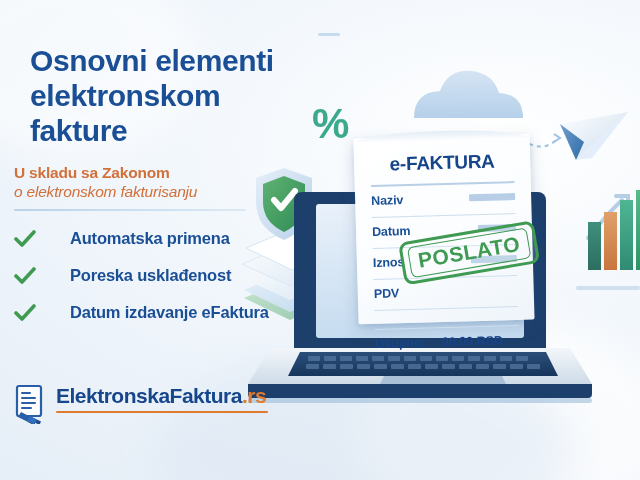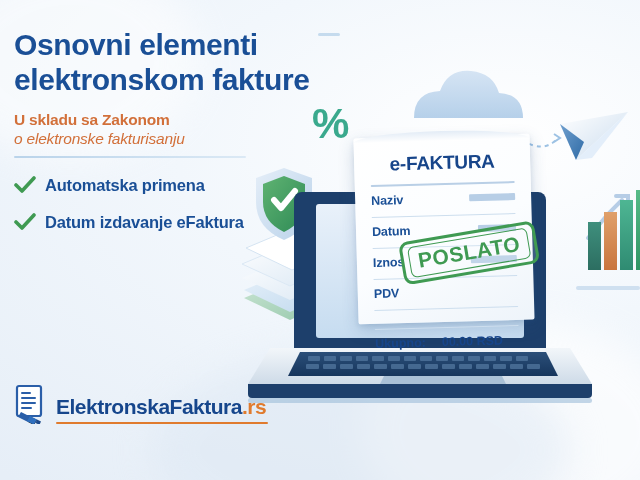--- a/index.html
+++ b/index.html
@@ -17,35 +17,35 @@
   
   .bgblob{position:absolute;border-radius:50%;filter:blur(18px);opacity:.55;}
   .blob1{left:-60px;top:-40px;width:260px;height:200px;background:#ffffff;}
   .blob2{right:-40px;bottom:-60px;width:320px;height:220px;background:#ffffff;opacity:.7;}
   .blob3{left:150px;bottom:-70px;width:420px;height:200px;background:#dce7f3;opacity:.5;}
 
   
   .left{position:absolute;left:14px;top:28px;width:300px;}
   .headline{
     color:#1a4f96;font-weight:bold;font-size:30px;line-height:1.16;
-    letter-spacing:-0.4px;margin:0;
+    letter-spacing:-0.4px;margin:16px;
   }
   .headline .l2{display:block;}
   .sub{margin-top:13px;}
   .sub1{color:#d2703a;font-weight:bold;font-size:15.5px;letter-spacing:-0.2px;}
   .sub2{color:#d2703a;font-style:italic;font-size:15.5px;letter-spacing:-0.2px;display:block;margin-top:1px;}
   .subrule{width:232px;height:2px;background:linear-gradient(90deg,#b9d3ea,#dbe9f5);margin-top:8px;border-radius:2px;}
 
   .bullets{margin-top:18px;}
-  .bullet{display:flex;align-items:flex-start;margin-bottom:18px;}
+  .bullet{display:flex;align-items:flex-end;margin-bottom:18px;gap:25px;}
   .chk{width:22px;height:18px;flex:none;margin-right:9px;}
   .btext{color:#1a4f96;font-weight:bold;font-size:16.5px;letter-spacing:-0.2px;}
 
   
-  .logo{position:absolute;left:12px;top:384px;display:flex;align-items:flex-end;}
+  .logo{position:absolute;left:12px;top:384px;display:flex;align-items:flex-start;}
   .logo-mark{width:38px;height:40px;flex:none;margin-right:6px;}
   .logo-textwrap{position:relative;padding-bottom:5px;}
   .logo-text{font-size:21px;font-weight:bold;color:#16468c;letter-spacing:-0.5px;}
   .logo-tld{font-size:21px;font-weight:bold;color:#e07b2e;letter-spacing:-0.5px;}
   .logo-underline{position:absolute;left:0;right:-2px;bottom:0;height:2.5px;background:#e07b2e;border-radius:2px;}
 
   
   .art{position:absolute;left:236px;top:0;width:404px;height:480px;}
   .art svg{position:absolute;left:0;top:0;}
 
@@ -304,30 +304,36 @@
   </div>
 
   <div class="left">
     <h1 class="headline">
       <span>Osnovni elementi</span>
       <span class="l2">elektronskom fakture</span>
     </h1>
 
     <div class="sub">
       <span class="sub1">U skladu sa Zakonom</span>
-      <span class="sub2">o elektronske fakturisanju</span>
+      <span class="sub2">o elektronskom fakturisanju</span>
     </div>
     <div class="subrule"></div>
 
     <div class="bullets">
       <div class="bullet">
         <svg class="chk" viewBox="0 0 22 18">
           <path d="M2 9 L8 15 L20 2" stroke="#3f9a52" stroke-width="3.6" fill="none" stroke-linecap="round" stroke-linejoin="round"></path>
         </svg>
         <span class="btext">Automatska primena</span>
+      </div>
+      <div class="bullet">
+        <svg class="chk" viewBox="0 0 22 18">
+          <path d="M2 9 L8 15 L20 2" stroke="#3f9a52" stroke-width="3.6" fill="none" stroke-linecap="round" stroke-linejoin="round"></path>
+        </svg>
+        <span class="btext">Poreska usklađenost</span>
       </div>
       <div class="bullet">
         <svg class="chk" viewBox="0 0 22 18">
           <path d="M2 9 L8 15 L20 2" stroke="#3f9a52" stroke-width="3.6" fill="none" stroke-linecap="round" stroke-linejoin="round"></path>
         </svg>
         <span class="btext">Datum izdavanje eFaktura</span>
       </div>
     </div>
   </div>
 

